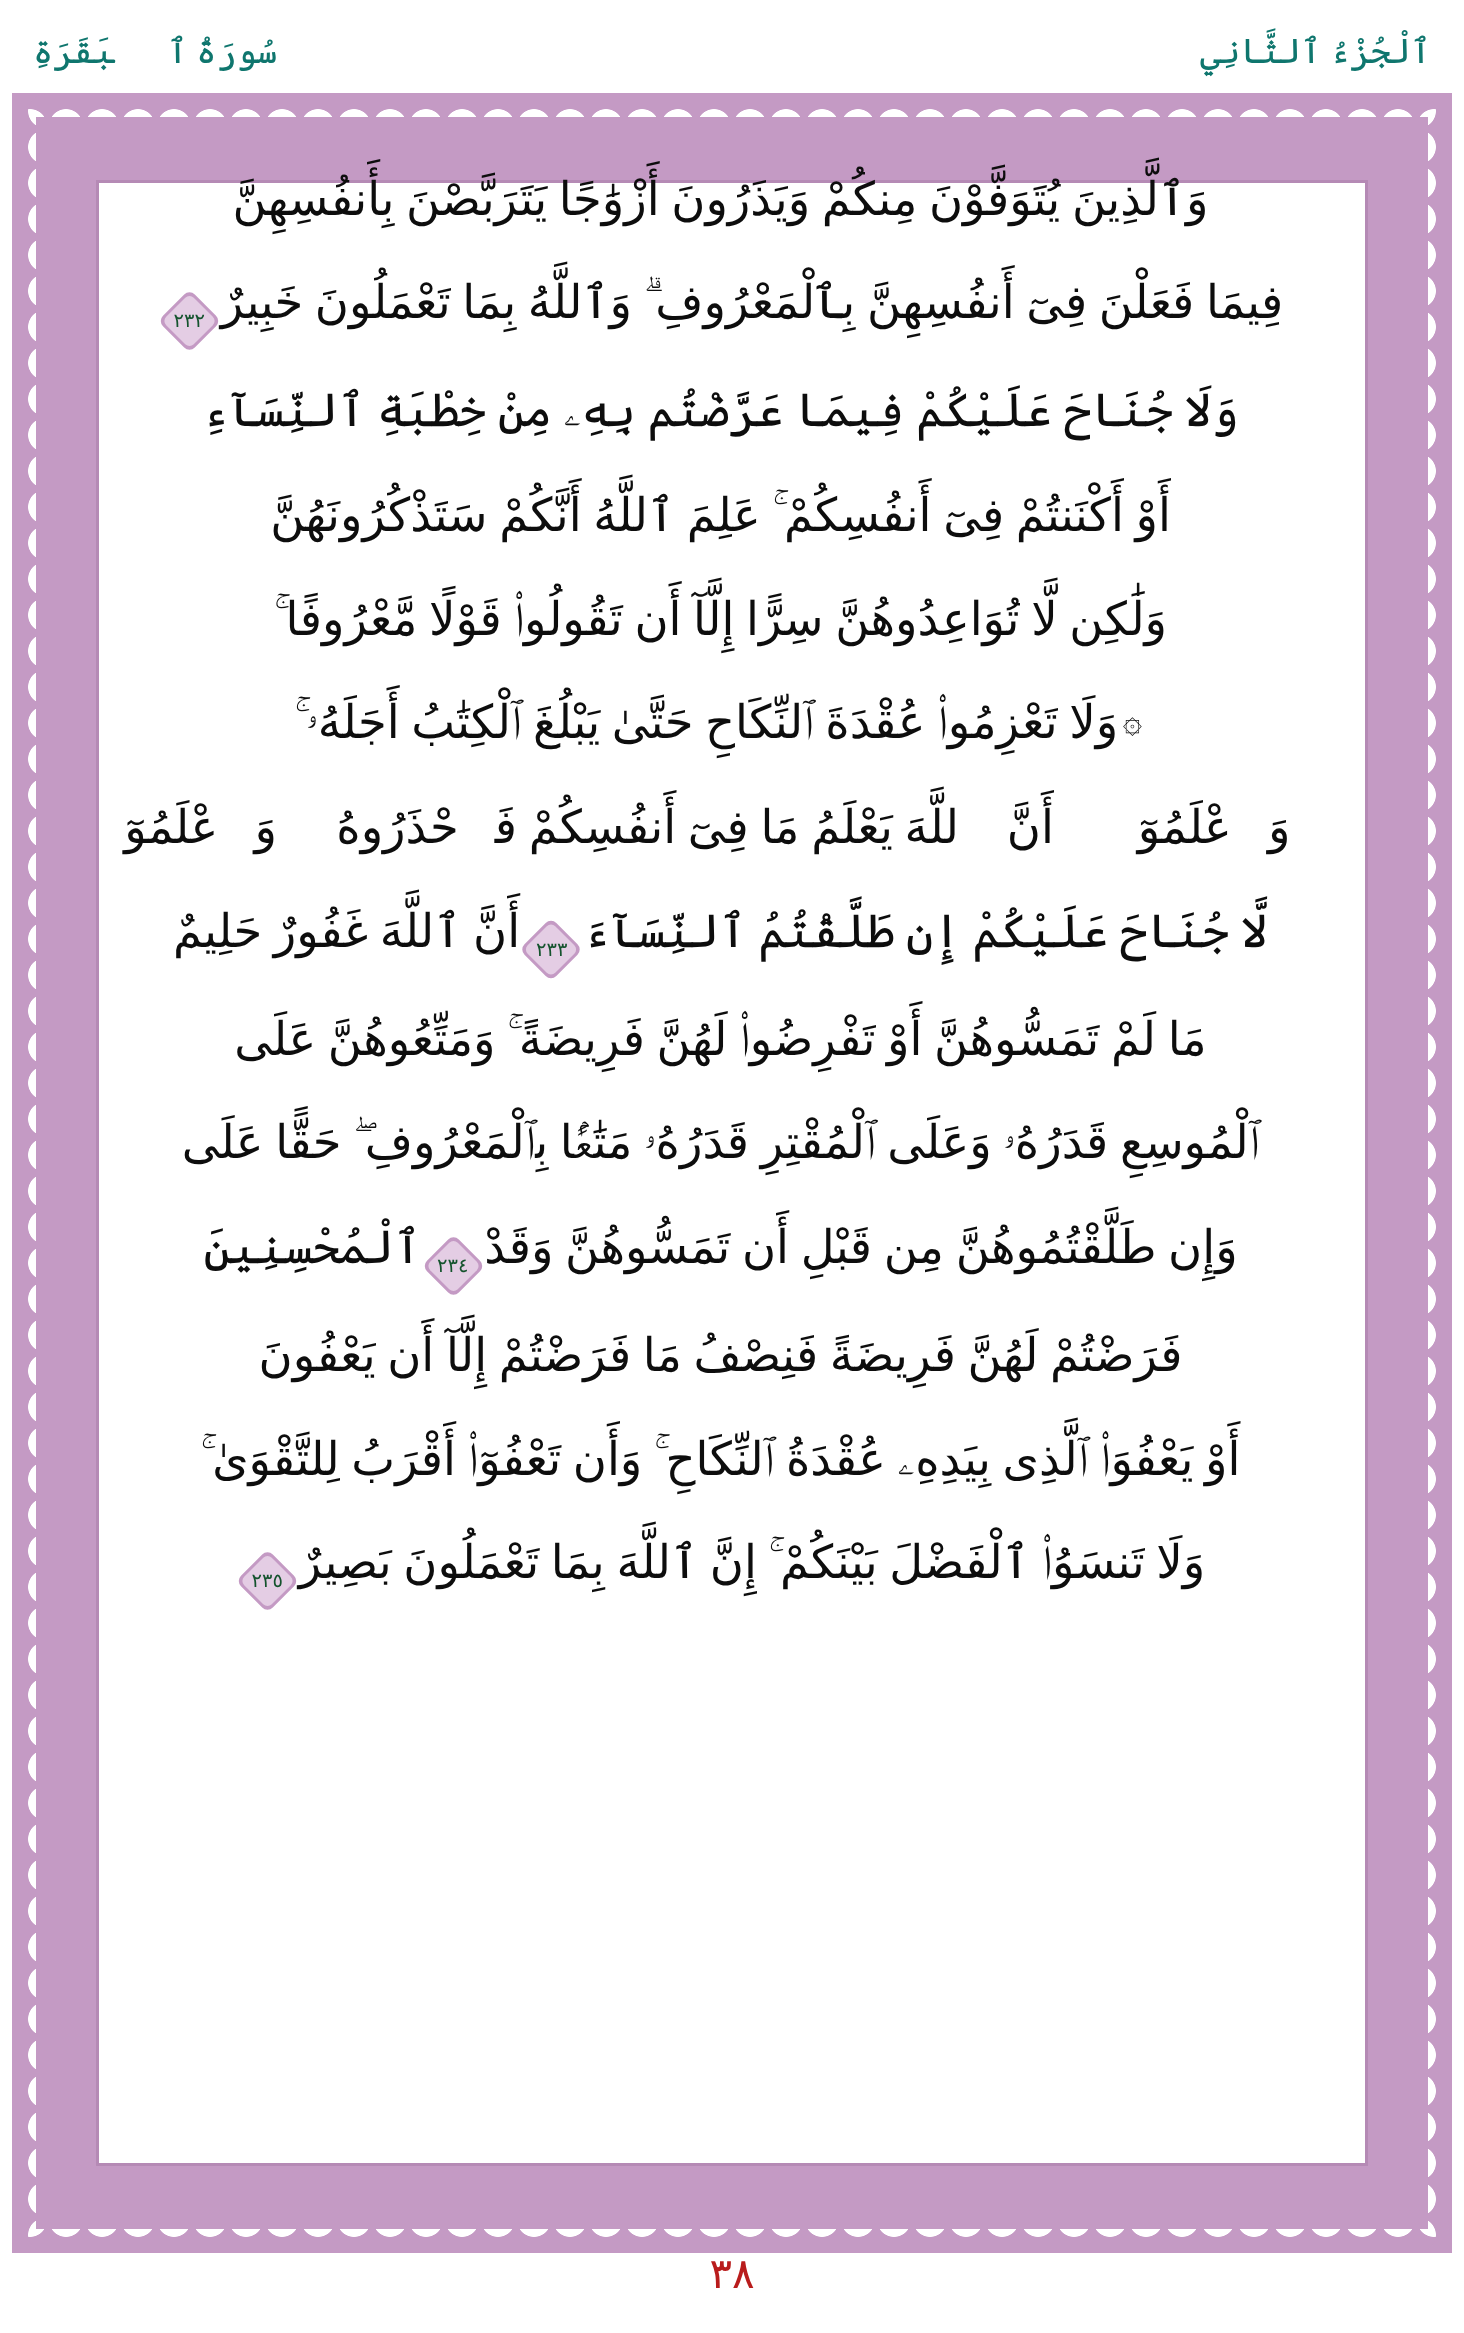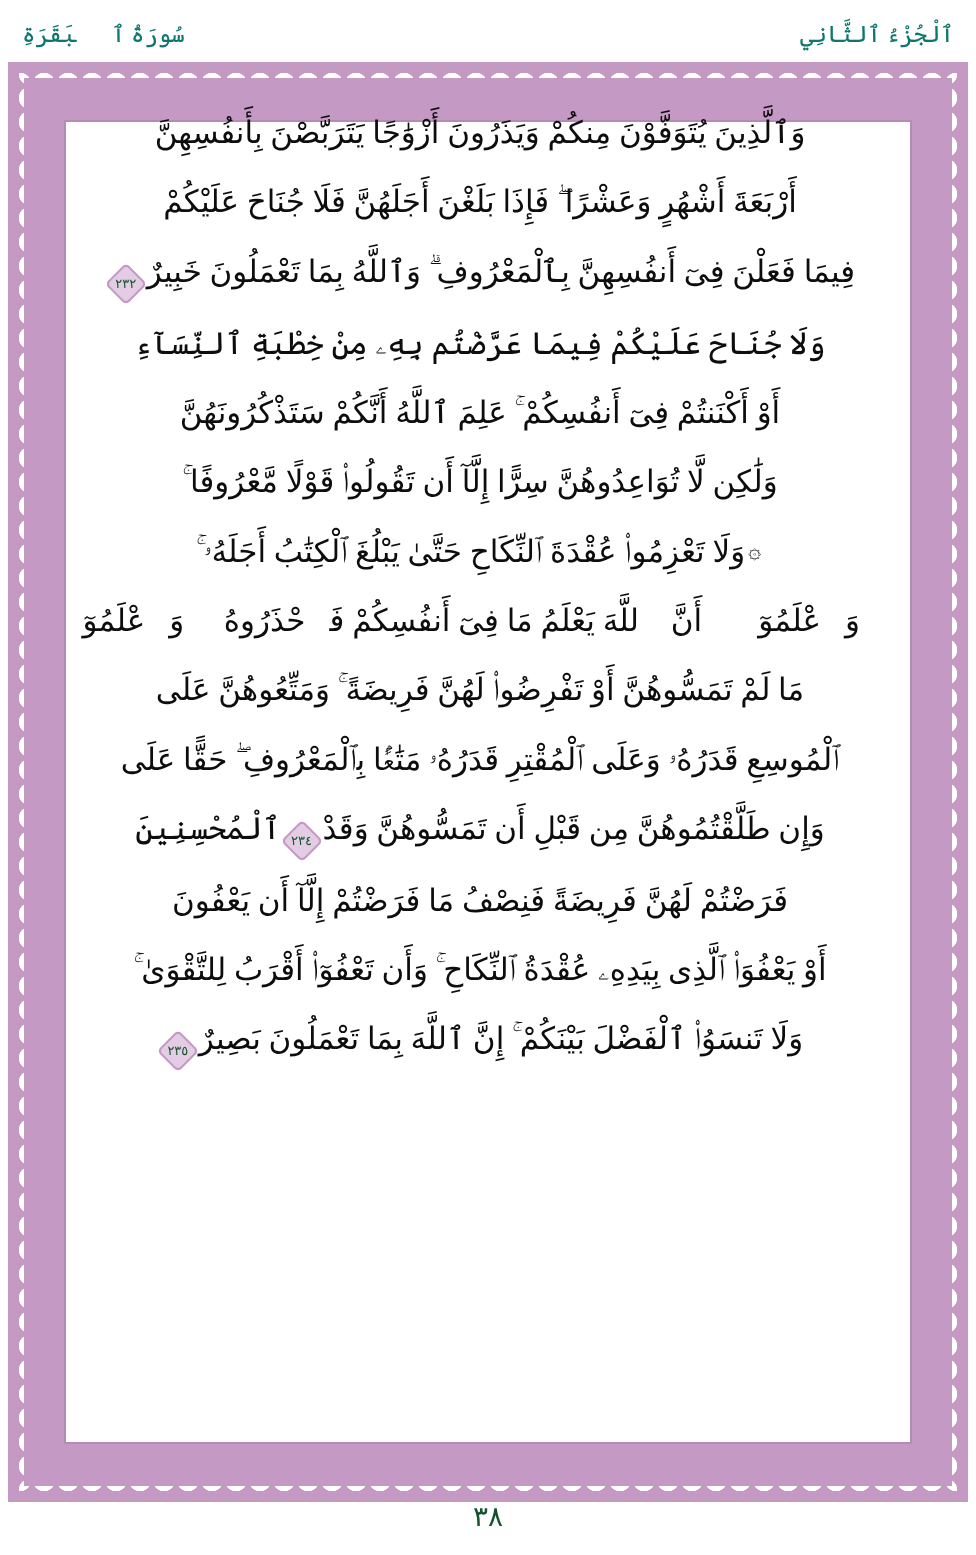--- a/index.html
+++ b/index.html
@@ -192,21 +192,21 @@
   }
 
   
   .page-number {
     position: absolute;
     left: 0;
     right: 0;
     bottom: 22px;
     text-align: center;
     font-size: 28px;
-    color: #14532d;
+    color: #b91c1c;
     font-family: "Liberation Serif", "DejaVu Serif", serif;
   }
 </style>
 </head>
 <body>
 
 <div class="page">
 
   <div class="header">
     <div class="juz-name">ٱلْجُزْءُ ٱلثَّانِي</div>
@@ -218,31 +218,33 @@
     <div class="scallop-band scallop-bottom"></div>
     <div class="scallop-band scallop-left"></div>
     <div class="scallop-band scallop-right"></div>
     <div class="frame-band"></div>
     <div class="frame-inner-white"></div>
     <div class="frame-hairline"></div>
   </div>
 
   <div class="mushaf-text">
     <div class="aya-line">وَٱلَّذِينَ يُتَوَفَّوْنَ مِنكُمْ وَيَذَرُونَ أَزْوَٰجًا يَتَرَبَّصْنَ بِأَنفُسِهِنَّ</div>
-    <div class="aya-line">أَرْبَعَةَ أَشْهُرٍ وَعَشْرًا ۖ فَإِذَا بَلَغْنَ أَجَلَهُنَّ فَلَا جُنَاحَ عَلَيْكُمْ</div>
     <div class="aya-line">
       <span>فِيمَا فَعَلْنَ فِىٓ أَنفُسِهِنَّ بِٱلْمَعْرُوفِ ۗ وَٱللَّهُ بِمَا تَعْمَلُونَ خَبِيرٌ</span><span class="aya-mark"><span>٢٣٢</span></span>
     </div>
     <div class="aya-line">وَلَا جُنَاحَ عَلَيْكُمْ فِيمَا عَرَّضْتُم بِهِۦ مِنْ خِطْبَةِ ٱلنِّسَآءِ</div>
     <div class="aya-line">أَوْ أَكْنَنتُمْ فِىٓ أَنفُسِكُمْ ۚ عَلِمَ ٱللَّهُ أَنَّكُمْ سَتَذْكُرُونَهُنَّ</div>
     <div class="aya-line">وَلَٰكِن لَّا تُوَاعِدُوهُنَّ سِرًّا إِلَّآ أَن تَقُولُوا۟ قَوْلًا مَّعْرُوفًا ۚ</div>
     <div class="aya-line">
       <span class="sajda-star">۞</span><span>وَلَا تَعْزِمُوا۟ عُقْدَةَ ٱلنِّكَاحِ حَتَّىٰ يَبْلُغَ ٱلْكِتَٰبُ أَجَلَهُۥ ۚ</span>
     </div>
     <div class="aya-line">وَٱعْلَمُوٓا۟ أَنَّ ٱللَّهَ يَعْلَمُ مَا فِىٓ أَنفُسِكُمْ فَٱحْذَرُوهُ ۚ وَٱعْلَمُوٓا۟</div>
+    <div class="aya-line">
+      <span>لَّا جُنَاحَ عَلَيْكُمْ إِن طَلَّقْتُمُ ٱلنِّسَآءَ</span><span class="aya-mark"><span>٢٣٣</span></span><span>أَنَّ ٱللَّهَ غَفُورٌ حَلِيمٌ</span>
+    </div>
     <div class="aya-line">مَا لَمْ تَمَسُّوهُنَّ أَوْ تَفْرِضُوا۟ لَهُنَّ فَرِيضَةً ۚ وَمَتِّعُوهُنَّ عَلَى</div>
     <div class="aya-line">ٱلْمُوسِعِ قَدَرُهُۥ وَعَلَى ٱلْمُقْتِرِ قَدَرُهُۥ مَتَٰعًۢا بِٱلْمَعْرُوفِ ۖ حَقًّا عَلَى</div>
     <div class="aya-line">
       <span>وَإِن طَلَّقْتُمُوهُنَّ مِن قَبْلِ أَن تَمَسُّوهُنَّ وَقَدْ</span><span class="aya-mark"><span>٢٣٤</span></span><span>ٱلْمُحْسِنِينَ</span>
     </div>
     <div class="aya-line">فَرَضْتُمْ لَهُنَّ فَرِيضَةً فَنِصْفُ مَا فَرَضْتُمْ إِلَّآ أَن يَعْفُونَ</div>
     <div class="aya-line">أَوْ يَعْفُوَا۟ ٱلَّذِى بِيَدِهِۦ عُقْدَةُ ٱلنِّكَاحِ ۚ وَأَن تَعْفُوٓا۟ أَقْرَبُ لِلتَّقْوَىٰ ۚ</div>
     <div class="aya-line">
       <span>وَلَا تَنسَوُا۟ ٱلْفَضْلَ بَيْنَكُمْ ۚ إِنَّ ٱللَّهَ بِمَا تَعْمَلُونَ بَصِيرٌ</span><span class="aya-mark"><span>٢٣٥</span></span>
     </div>

